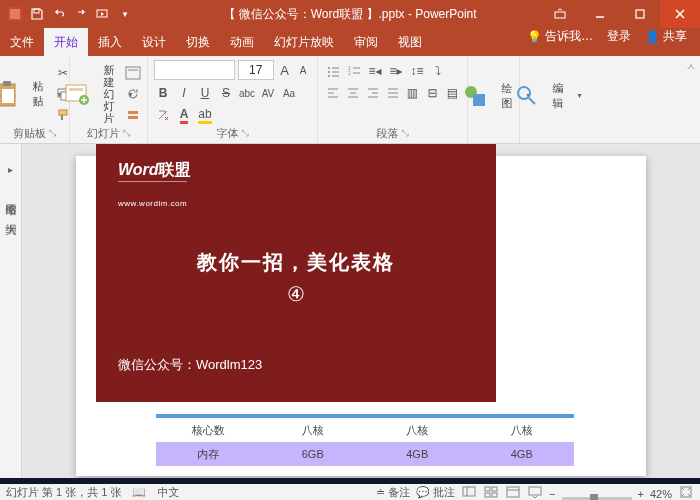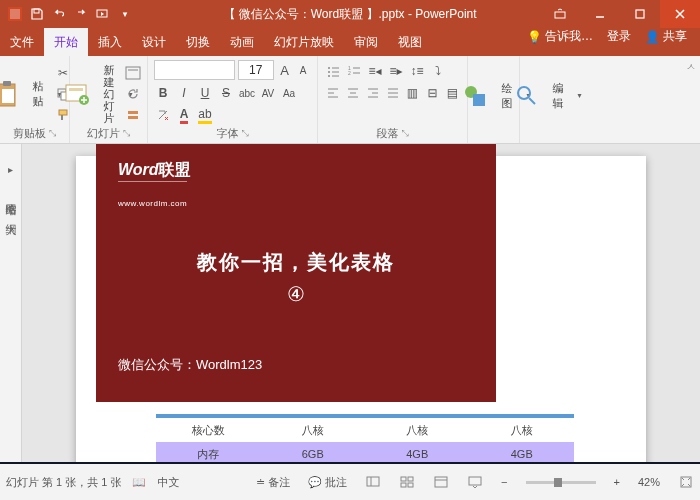--- a/index.html
+++ b/index.html
@@ -40,23 +40,23 @@
 .trow{display:flex;height:24px;font-size:11px}
 .trow.hd{background:#d5e3ef}
 .trow.alt{background:#c4b5fd}
 .tcell{flex:1;display:flex;align-items:center;justify-content:center;color:#444}
 .overlay{position:absolute;top:-14px;left:20px;width:400px;height:260px;background:#7f1d1d;color:#fff;padding:18px 22px;z-index:10}
 .ov-logo{font-size:16px;font-weight:bold;font-style:italic}
 .ov-logo-sub{font-size:8px;border-top:1px solid rgba(255,255,255,0.5);display:inline-block;padding-top:17px;letter-spacing:0.5px}
 .ov-title{font-size:20px;font-weight:bold;text-align:center;margin-top:40px;letter-spacing:2px}
 .ov-num{text-align:center;font-size:20px;margin-top:6px}
 .ov-foot{font-size:13px;margin-top:50px}
-.statusbar{position:absolute;bottom:0;left:0;right:0;height:38px;background:#f3f3f3;border-top:2px solid #0f172a;display:flex;align-items:center;font-size:11px;color:#555;padding:8px 6px}
+.statusbar{position:absolute;bottom:0;left:0;right:0;height:18px;background:#f3f3f3;border-top:6px solid #0f172a;display:flex;align-items:center;font-size:11px;color:#555;padding:8px 6px}
 .sb-left{display:flex;gap:10px;align-items:center}
-.sb-right{margin-left:auto;display:flex;gap:18px;align-items:center}
+.sb-right{margin-left:auto;display:flex;gap:6px;align-items:flex-end}
 .sb-ico{width:16px;height:16px;display:flex;align-items:center;justify-content:center}
 .zoom-track{width:70px;height:3px;background:#c8c8c8;position:relative}
 .zoom-thumb{position:absolute;left:28px;top:-3px;width:8px;height:9px;background:#888}
 </style>
 </head>
 <body>
 
 <div class="titlebar">
   <div class="tb-left">
     <span class="tb-ico">

